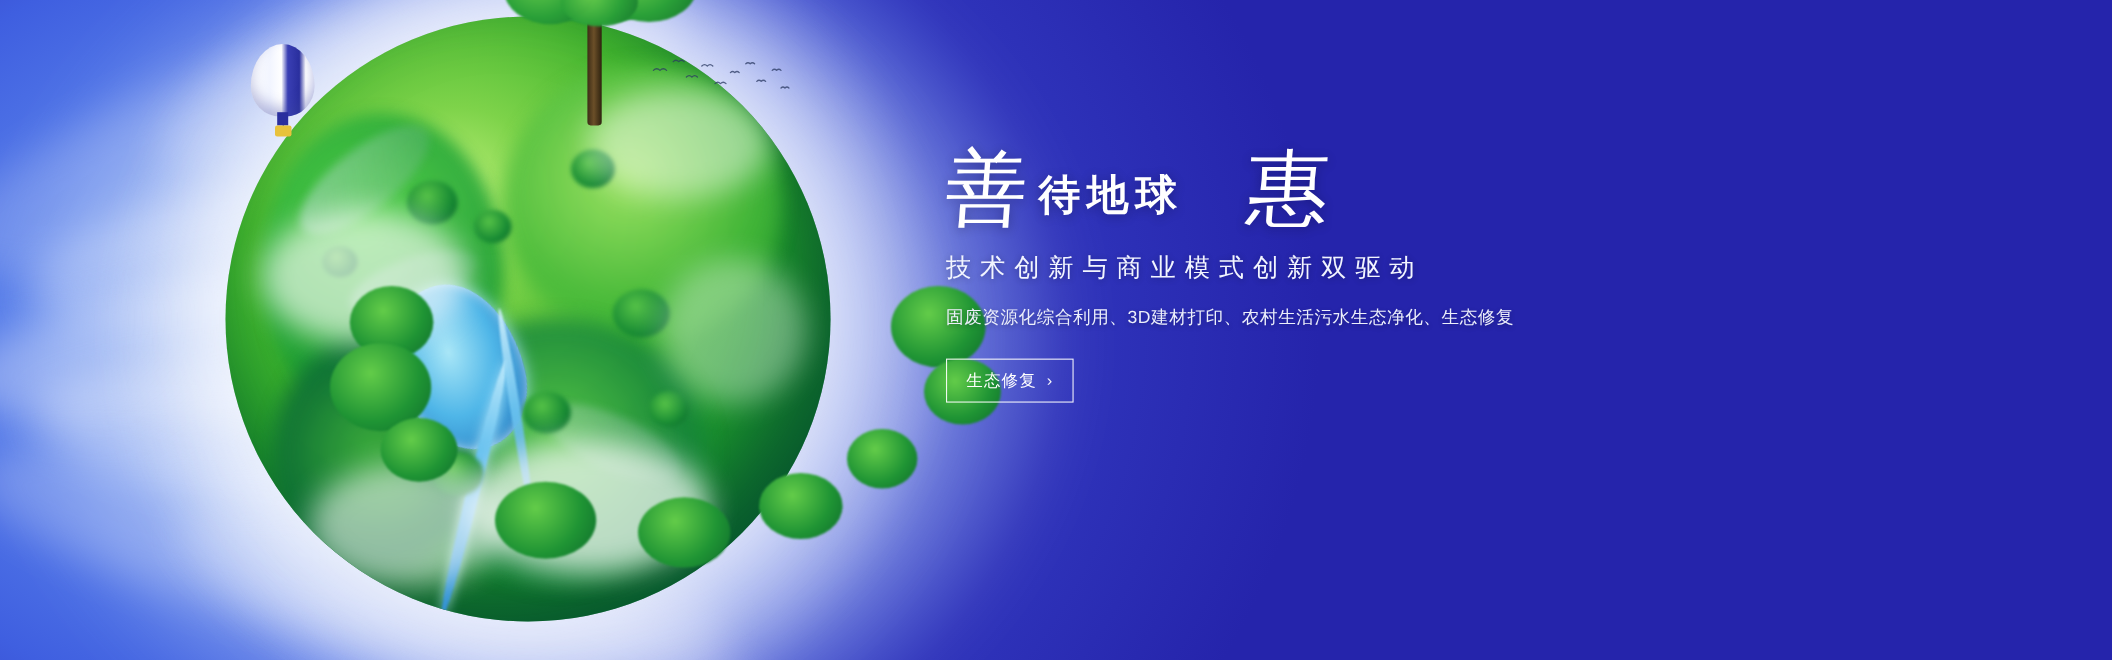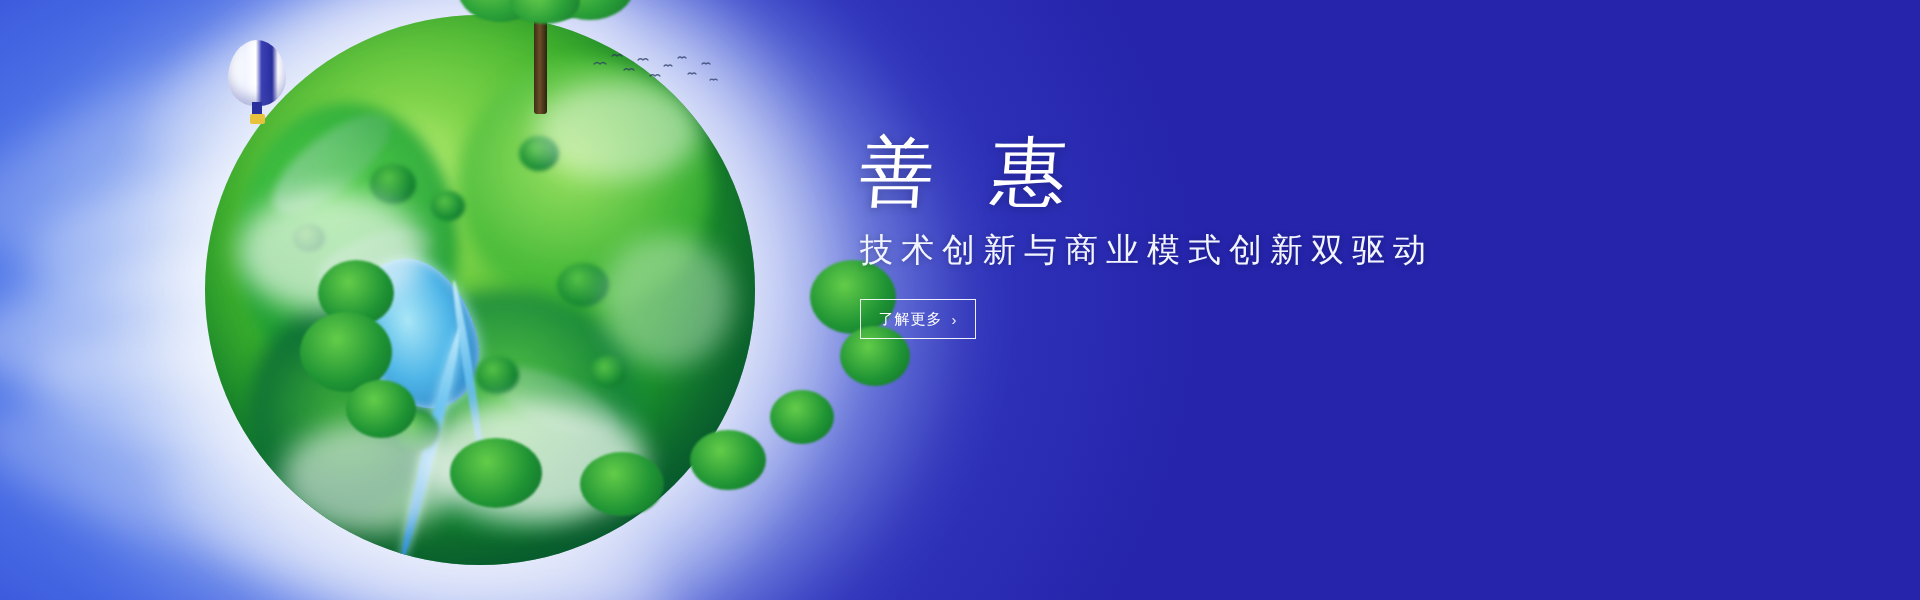--- a/index.html
+++ b/index.html
@@ -160,21 +160,21 @@
   }
   .hl-small{
     font-family:"DejaVu Serif","Liberation Serif",serif;
     font-size:38px;line-height:1;font-weight:700;
     letter-spacing:6px;
     padding-bottom:10px;
   }
   .hl-gap{width:38px;}
   .subtitle{
     margin-top:22px;
-    font-size:33px;letter-spacing:8px;font-weight:400;
+    font-size:23px;letter-spacing:8px;font-weight:400;
     color:#f2f5ff;
     text-shadow:0 1px 6px rgba(0,0,30,.30);
     white-space:nowrap;
   }
   .desc{
     margin-top:20px;
     font-size:16px;letter-spacing:.5px;color:#eceffb;
     white-space:nowrap;
     text-shadow:0 1px 5px rgba(0,0,30,.30);
   }
@@ -281,28 +281,30 @@
       <path d="M98 24 q2 -2 4 0 M102 24 q2 -2 4 0"></path>
       <path d="M112 14 q2 -2 4 0 M116 14 q2 -2 4 0"></path>
       <path d="M120 30 q1.8 -1.8 3.6 0 M123.6 30 q1.8 -1.8 3.6 0"></path>
     </g>
   </svg>
 
   <div class="content">
 
     <div class="headline">
       <span class="hl-big">善</span>
+      <span class="hl-small">待地球</span>
       <span class="hl-gap"></span>
       <span class="hl-big">惠</span>
     </div>
 
     <div class="subtitle">技术创新与商业模式创新双驱动</div>
 
+    <div class="desc">固废资源化综合利用、3D建材打印、农村生活污水生态净化、生态修复</div>
 
     <div class="btn-row">
       <button class="more-btn">
-        <span>了解更多</span>
+        <span>生态修复</span>
         <span class="chev">›</span>
       </button>
     </div>
 
   </div>
 </div>
 
 </body></html>

